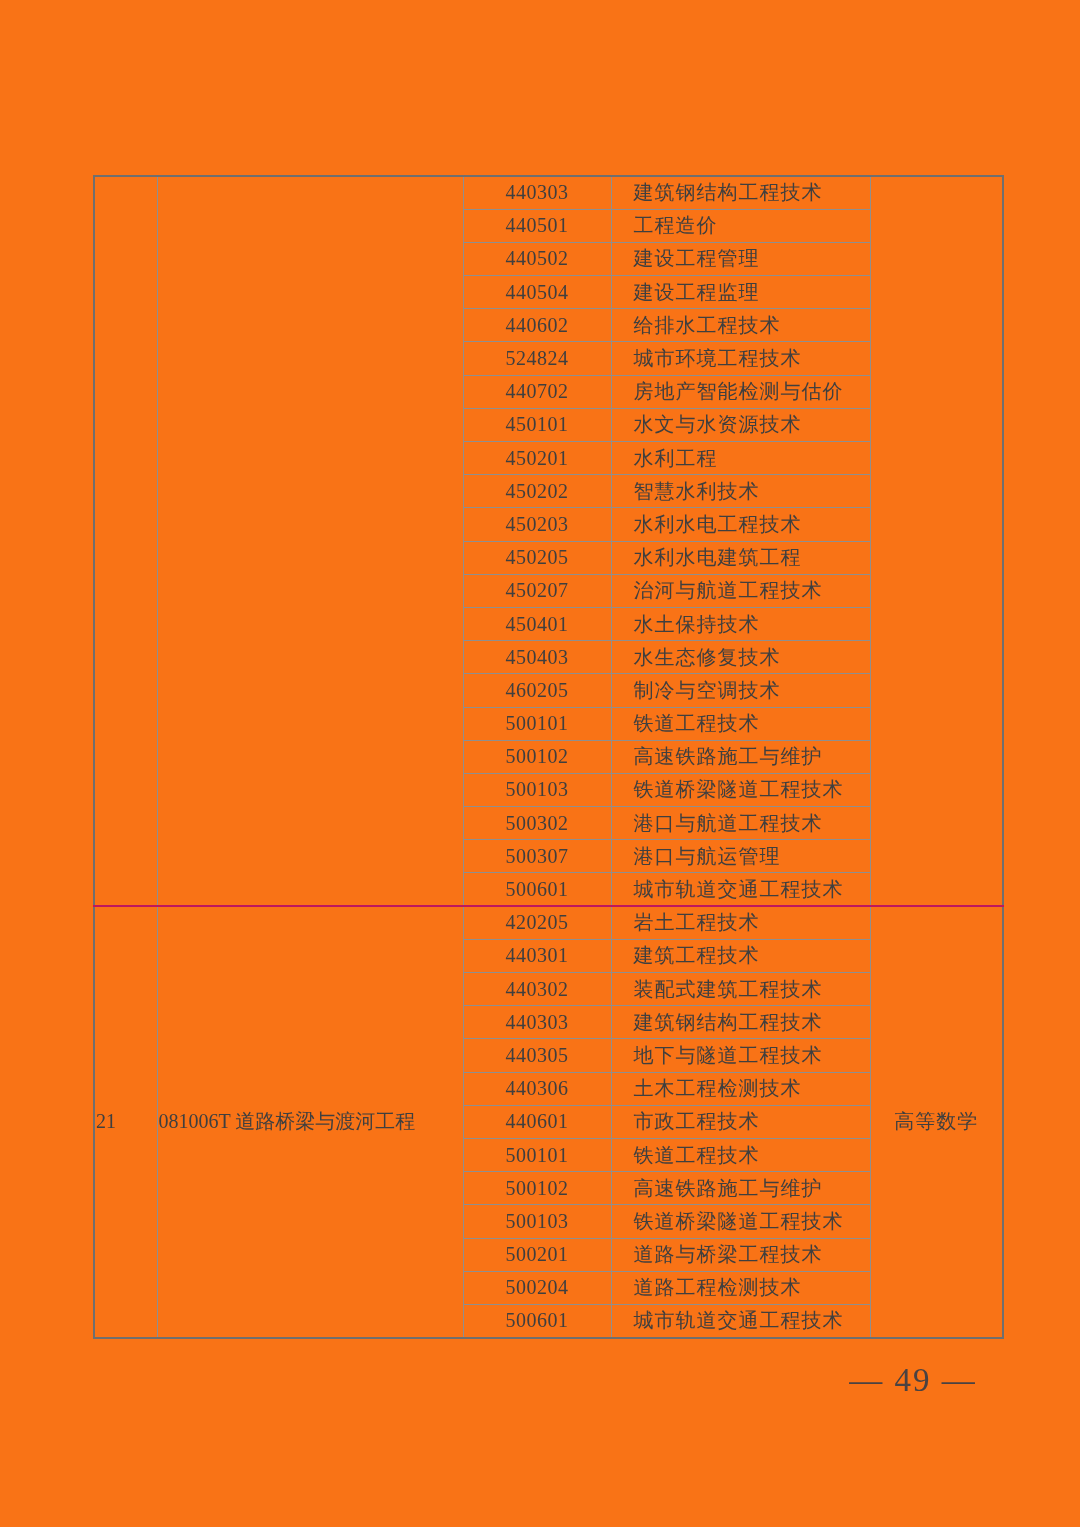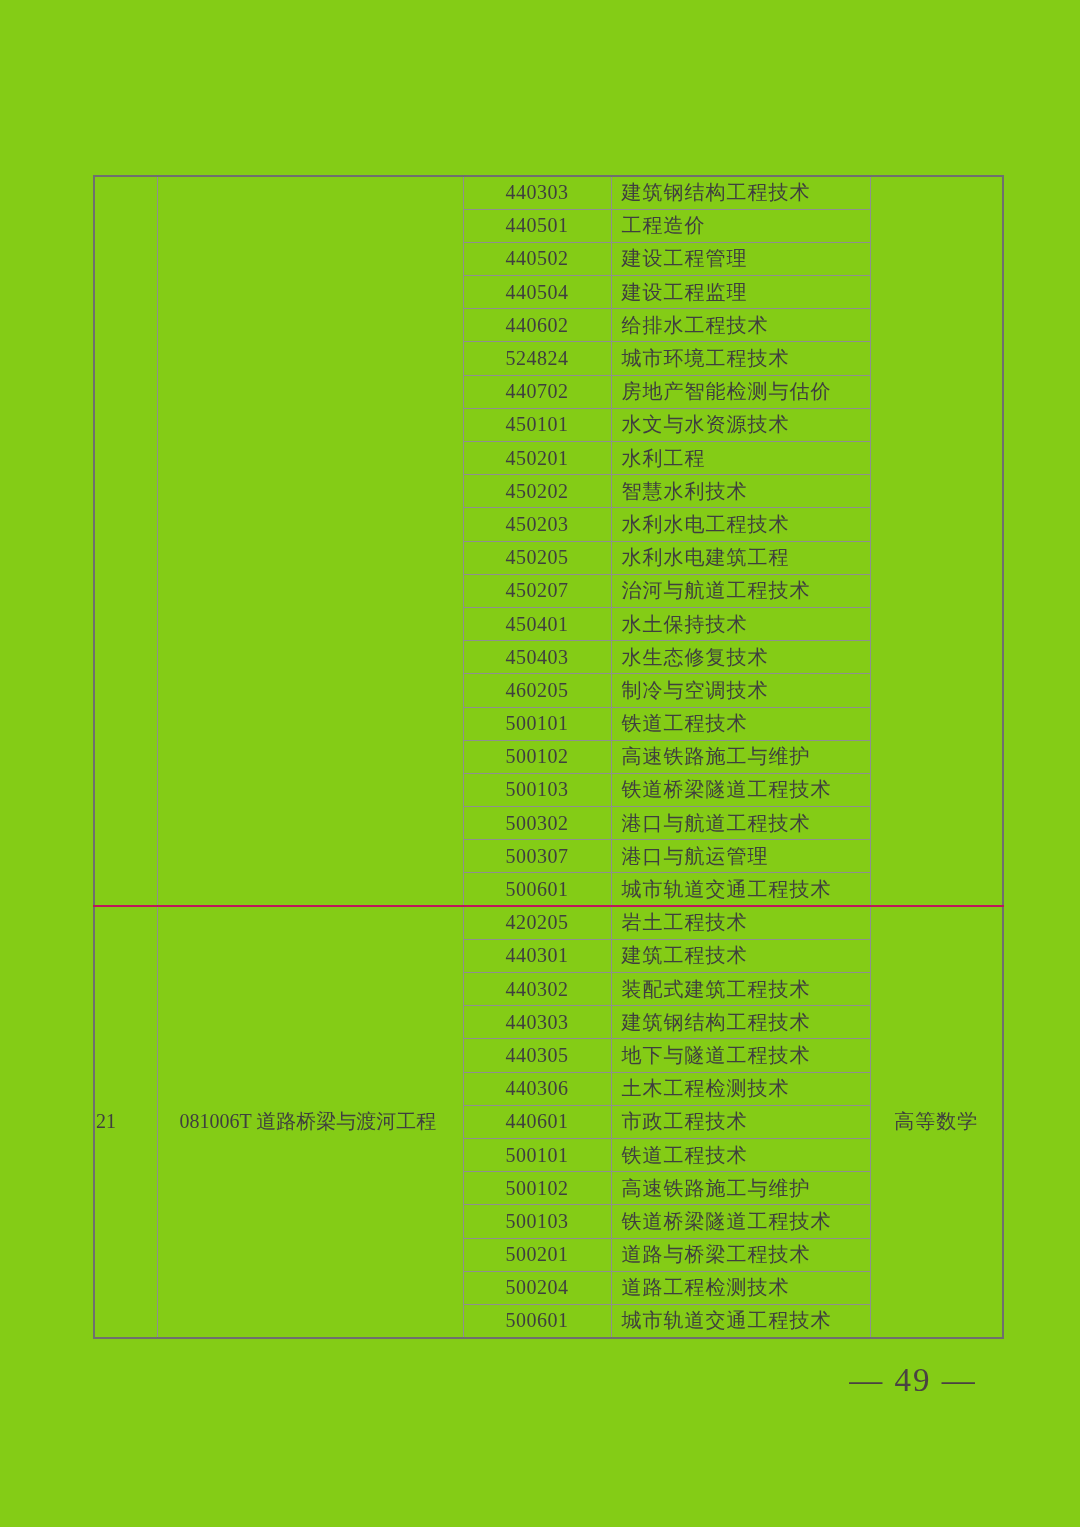--- a/index.html
+++ b/index.html
@@ -4,21 +4,21 @@
 <style>
   html, body {
     margin: 0;
     padding: 0;
     background: #ffffff;
   }
   .page {
     position: relative;
     width: 1080px;
     height: 1527px;
-    background: #84cc16;
+    background: #f97316;
     font-family: "Liberation Serif", "DejaVu Serif", serif;
     color: #3f3f3f;
     overflow: hidden;
   }
   table.course-table {
     position: absolute;
     left: 93px;
     top: 175px;
     width: 909px;
     border-collapse: collapse;
@@ -28,23 +28,23 @@
   table.course-table td {
     border: 1px solid #8f8f8f;
     font-size: 20px;
     vertical-align: middle;
     overflow: hidden;
     white-space: nowrap;
   }
   table.course-table tr { height: 33.2px; }
   tr.section-start td { border-top: 2px solid #be185d; }
   .col-seq     { text-align: left; }
-  .col-major   { text-align: left; padding-left: 22px; }
+  .col-major   { text-align: left; padding-left: 1px; }
   .col-code    { text-align: center; letter-spacing: 0.5px; }
-  .col-name    { text-align: left; padding-left: 10px; letter-spacing: 1px; }
+  .col-name    { text-align: left; padding-left: 22px; letter-spacing: 1px; }
   .col-subject { text-align: center; letter-spacing: 1px; }
   .page-number {
     position: absolute;
     left: 843px;
     top: 1362px;
     width: 140px;
     text-align: center;
     font-size: 33px;
     color: #4a4242;
     letter-spacing: 2px;

